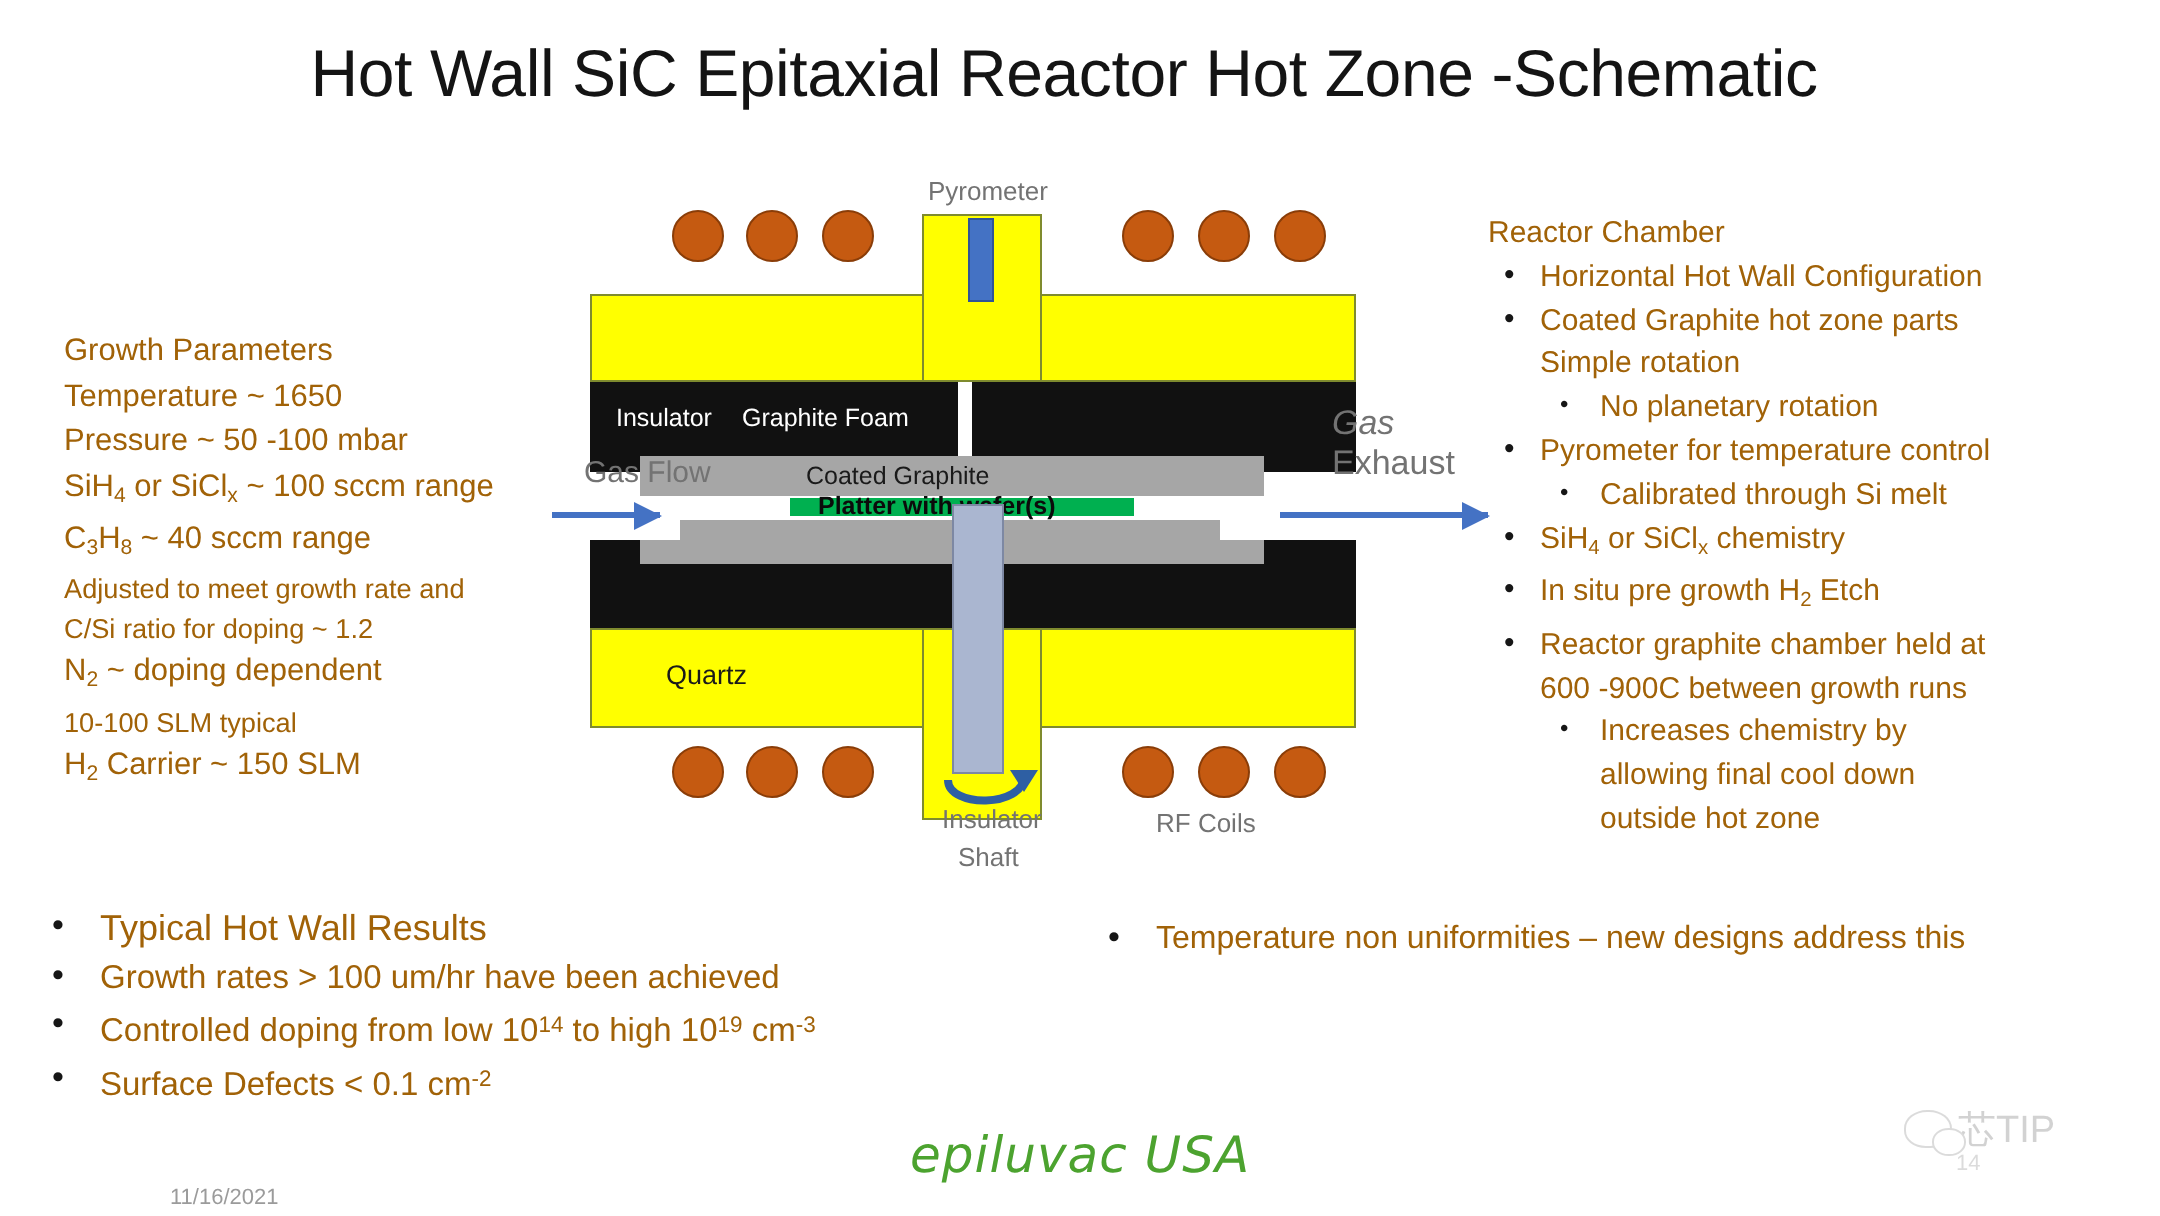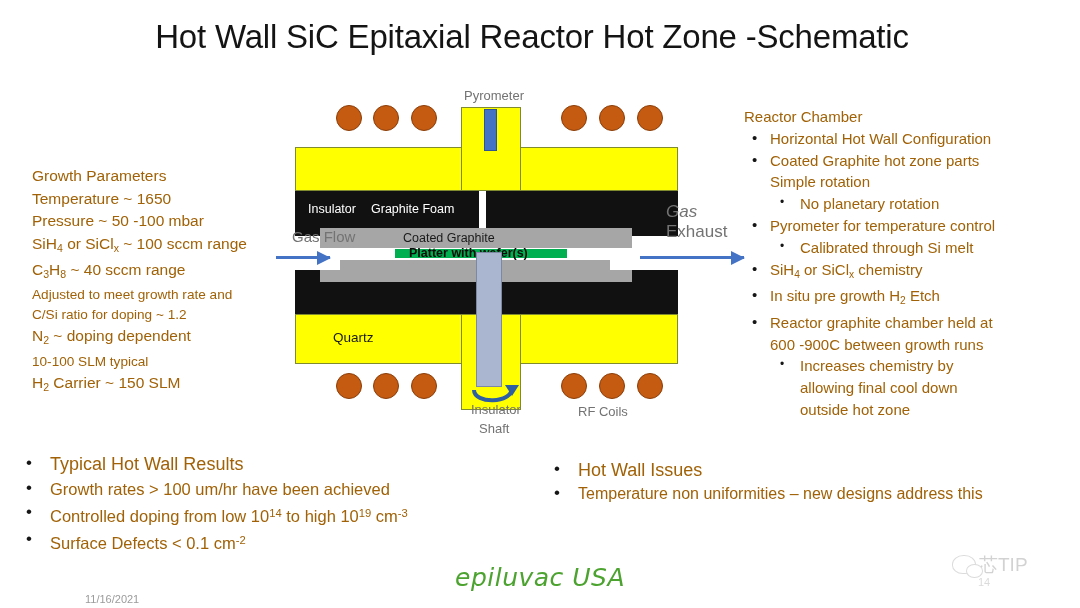--- a/index.html
+++ b/index.html
@@ -200,21 +200,20 @@
   </div>
 
   <div class="txtblock" id="results">
     <div class="bl big">Typical Hot Wall Results</div>
     <div class="bl">Growth rates &gt; 100 um/hr have been achieved</div>
     <div class="bl"><span>Controlled doping from low 10</span><sup>14</sup><span> to high 10</span><sup>19</sup><span> cm</span><sup>-3</sup></div>
     <div class="bl"><span>Surface Defects &lt; 0.1 cm</span><sup>-2</sup></div>
   </div>
 
   <div class="txtblock" id="issues">
-    <div class="bl big">Hot Wall Issues</div>
     <div class="bl">Temperature non uniformities – new designs address this</div>
   </div>
 
   <div id="datestamp">11/16/2021</div>
   <div id="logo">epiluvac USA</div>
   <div id="wm">
     <div class="wmtxt"><span class="wechat"></span><span>芯TIP</span></div>
     <div class="wmnum">14</div>
   </div>
 

